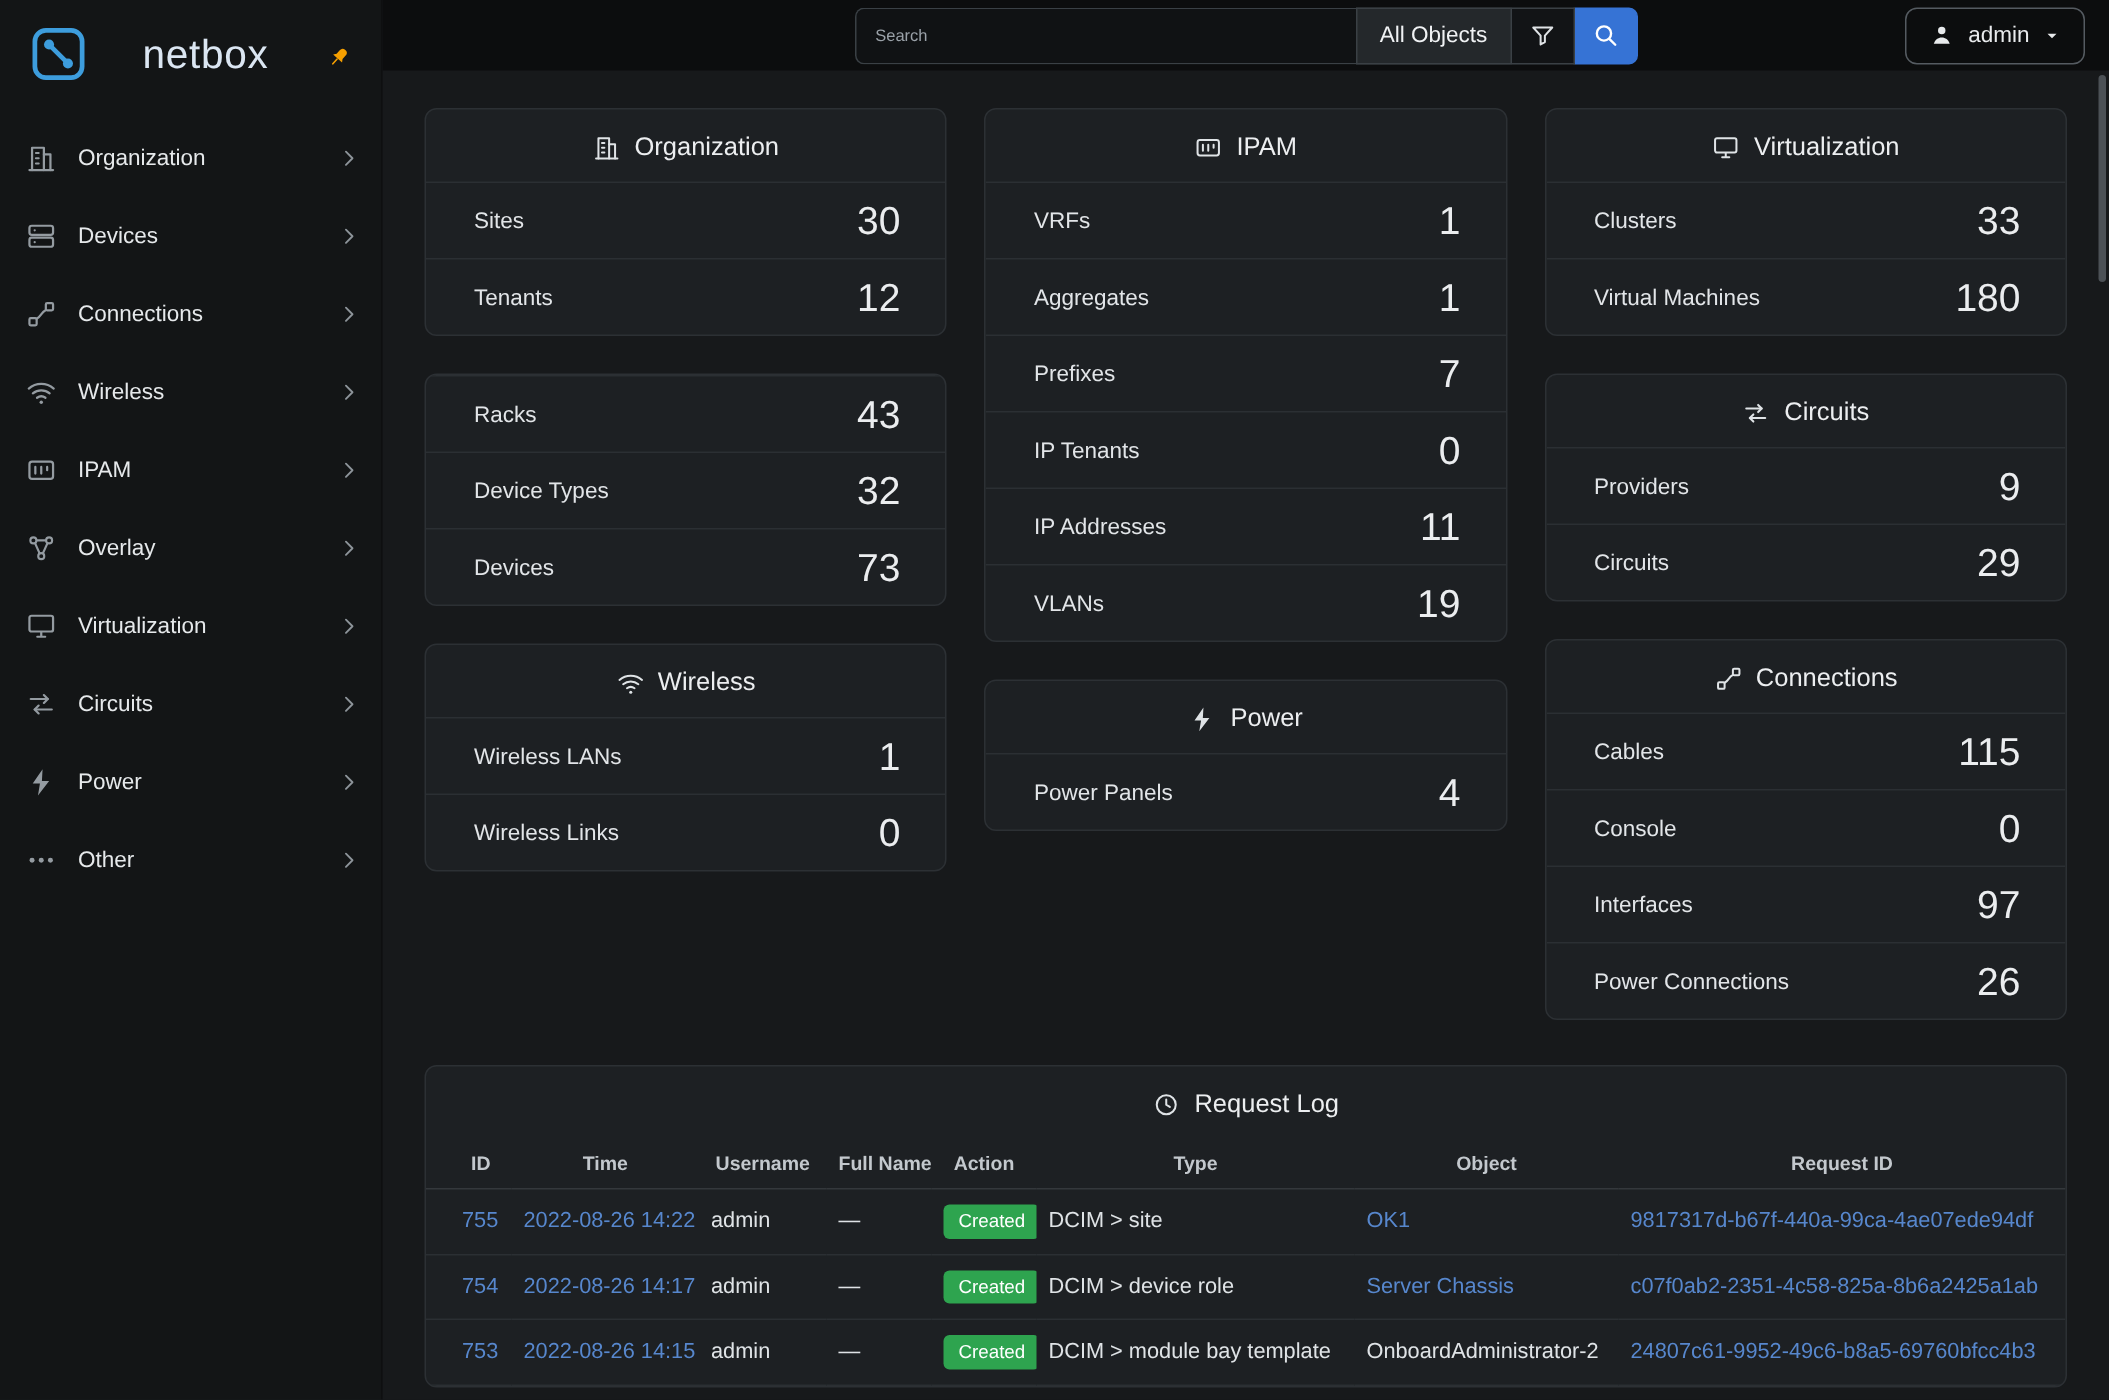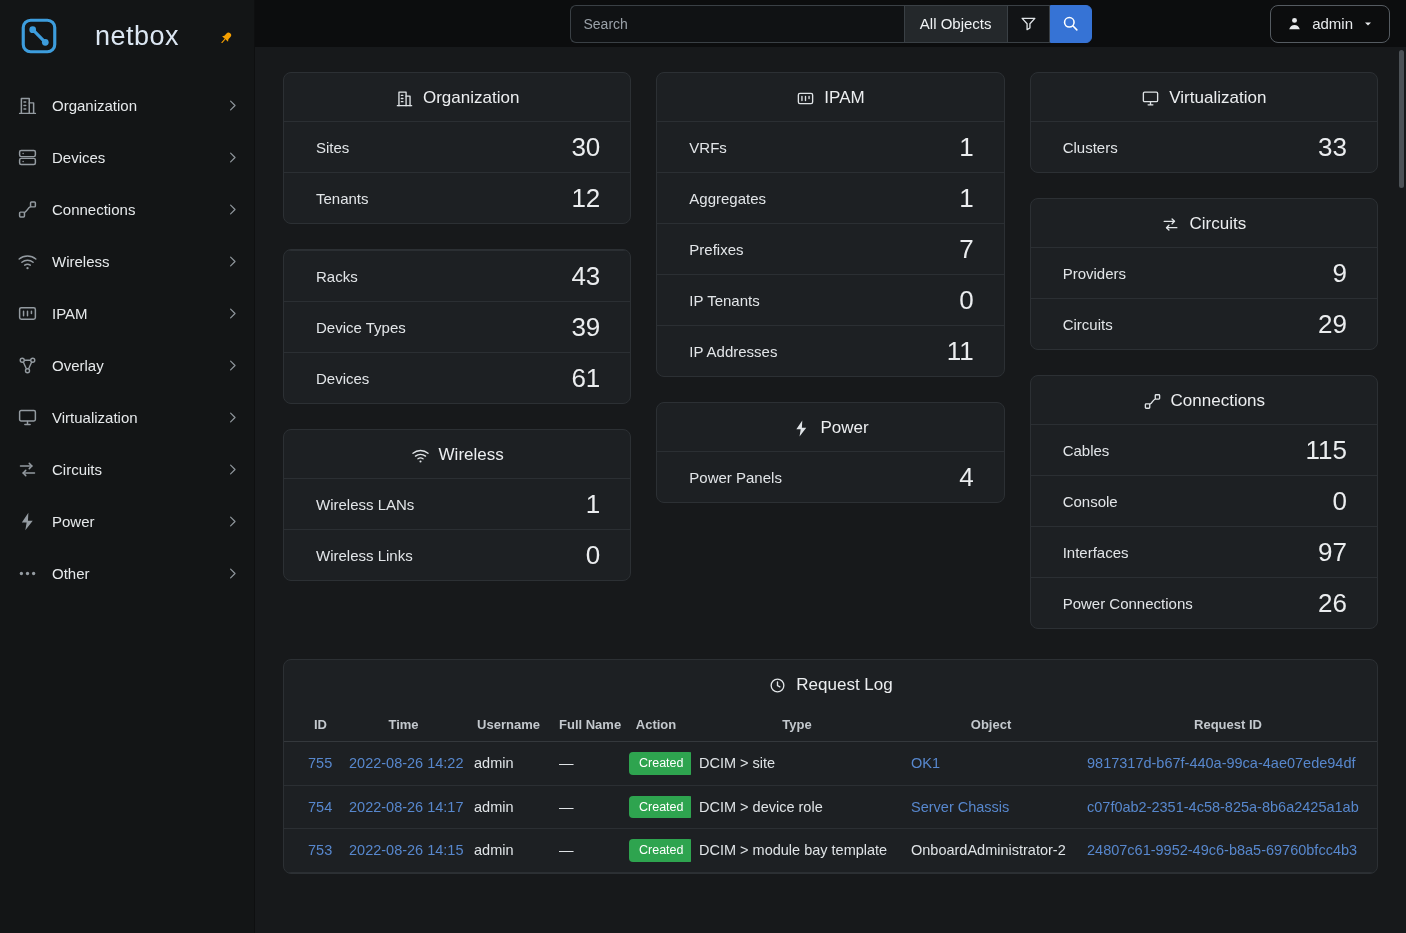--- a/index.html
+++ b/index.html
@@ -23,21 +23,21 @@
   .brand-text{font-size:27px;color:#dbe6f2;letter-spacing:.5px;font-weight:400;margin-left:25px;}
   .pin-btn{position:absolute;right:20px;top:30px;width:16px;height:16px;color:var(--pin-orange);cursor:pointer;transform:rotate(42deg);}
   .nav{padding:10px 0;}
   .nav-item{height:52px;display:flex;align-items:center;gap:14px;padding:0 14px 0 17px;cursor:pointer;}
   .nav-item .i{width:21px;height:21px;color:#949ba1;flex:none;}
   .nav-label{flex:1;font-size:15px;font-weight:500;color:#e6e9eb;}
   .nav-chevron{width:15px;height:15px;color:#8d949a;flex:none;}
   
   .topbar{position:absolute;left:255px;right:0;top:0;height:47px;background:#0c0d0e;display:flex;align-items:center;justify-content:center;z-index:2;}
   .search-group{display:flex;height:38px;width:522px;}
-  .search-input{flex:1;background:#101214;border:1px solid #3a4045;border-right:none;border-radius:6px 0 0 6px;color:#84cc16;padding:0 13px;font-size:14px;outline:none;}
+  .search-input{flex:1;background:#101214;border:1px solid #3a4045;border-right:none;border-radius:6px 0 0 6px;color:#84cc16;padding:0 13px;font-size:11px;outline:none;}
   .search-input::placeholder{color:#9aa1a8;}
   .btn-objects{background:#24282b;border:1px solid #3a4045;color:#f0f2f4;font-size:15px;padding:0 15px;cursor:pointer;white-space:nowrap;}
   .btn-filter{background:#121416;border:1px solid #3a4045;border-left:none;color:#dfe3e6;width:42px;display:grid;place-items:center;cursor:pointer;}
   .btn-filter .i,.btn-search .i{width:19px;height:19px;}
   .btn-search{background:var(--button-blue);border:1px solid var(--button-blue);color:#fff;width:42px;border-radius:0 6px 6px 0;display:grid;place-items:center;cursor:pointer;}
   .user-menu{position:absolute;right:16px;top:50%;transform:translateY(-50%);height:38px;display:flex;align-items:center;gap:9px;padding:0 15px;border:1px solid #555b61;border-radius:8px;color:#e8eaec;font-size:15px;cursor:pointer;background:transparent;}
   .user-menu .i{width:17px;height:17px;}
   .caret{width:12px;height:12px;}
   
   .main{position:absolute;left:255px;top:47px;right:0;bottom:0;overflow:hidden;padding:25px 28px;}
@@ -330,25 +330,25 @@
         </div>
       </section>
 
       <section class="card">
         <div class="stat-row">
           <a class="stat-label">Racks</a>
           <span class="stat-value">43</span>
         </div>
         <div class="stat-row">
           <a class="stat-label">Device Types</a>
-          <span class="stat-value">39</span>
+          <span class="stat-value">32</span>
         </div>
         <div class="stat-row">
           <a class="stat-label">Devices</a>
-          <span class="stat-value">61</span>
+          <span class="stat-value">73</span>
         </div>
       </section>
 
       <section class="card">
         <div class="card-header">
           <svg class="i">
               <use href="#sym-wifi"></use>
             </svg>
           <span>Wireless</span>
         </div>
@@ -384,20 +384,24 @@
           <span class="stat-value">7</span>
         </div>
         <div class="stat-row">
           <a class="stat-label">IP Tenants</a>
           <span class="stat-value">0</span>
         </div>
         <div class="stat-row">
           <a class="stat-label">IP Addresses</a>
           <span class="stat-value">11</span>
         </div>
+        <div class="stat-row">
+          <a class="stat-label">VLANs</a>
+          <span class="stat-value">19</span>
+        </div>
       </section>
 
       <section class="card">
         <div class="card-header">
           <svg class="i">
               <use href="#sym-bolt"></use>
             </svg>
           <span>Power</span>
         </div>
         <div class="stat-row">
@@ -411,20 +415,24 @@
       <section class="card">
         <div class="card-header">
           <svg class="i">
               <use href="#sym-monitor"></use>
             </svg>
           <span>Virtualization</span>
         </div>
         <div class="stat-row">
           <a class="stat-label">Clusters</a>
           <span class="stat-value">33</span>
+        </div>
+        <div class="stat-row">
+          <a class="stat-label">Virtual Machines</a>
+          <span class="stat-value">180</span>
         </div>
       </section>
 
       <section class="card">
         <div class="card-header">
           <svg class="i">
               <use href="#sym-transfer"></use>
             </svg>
           <span>Circuits</span>
         </div>

